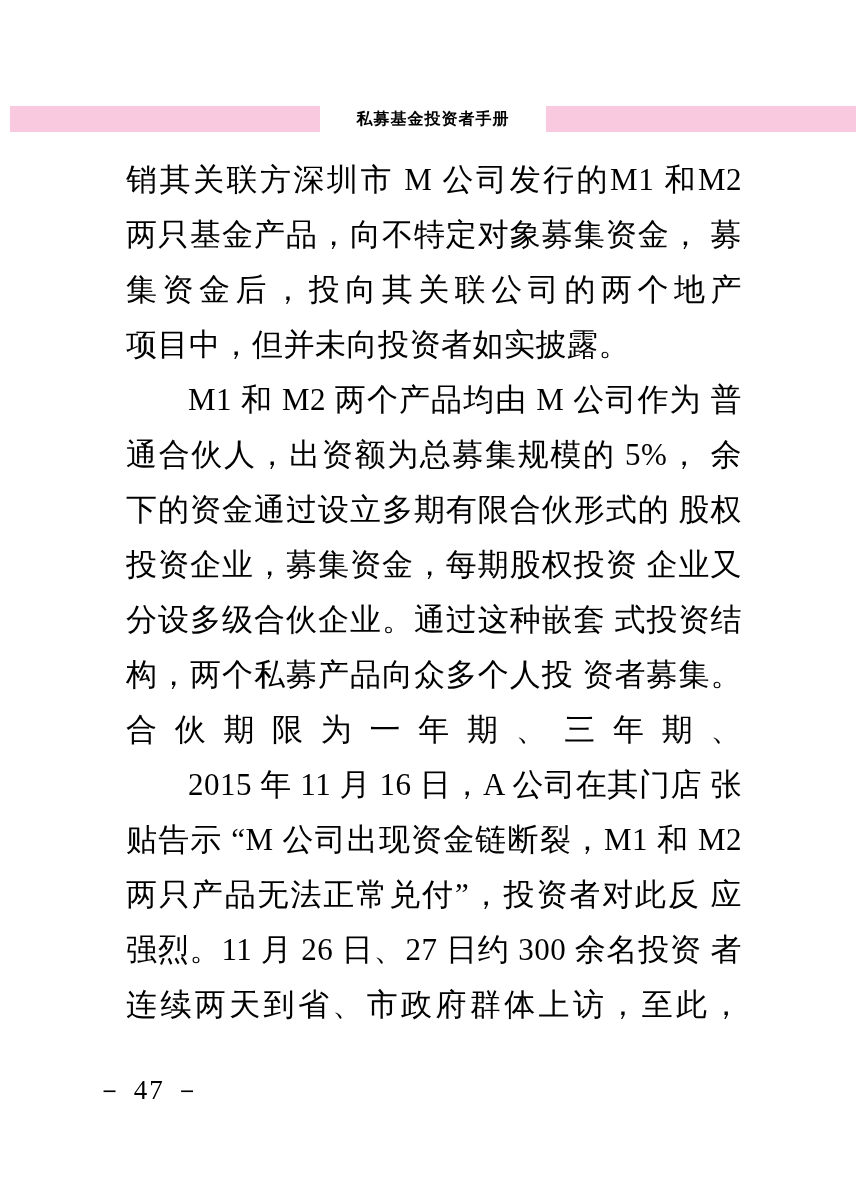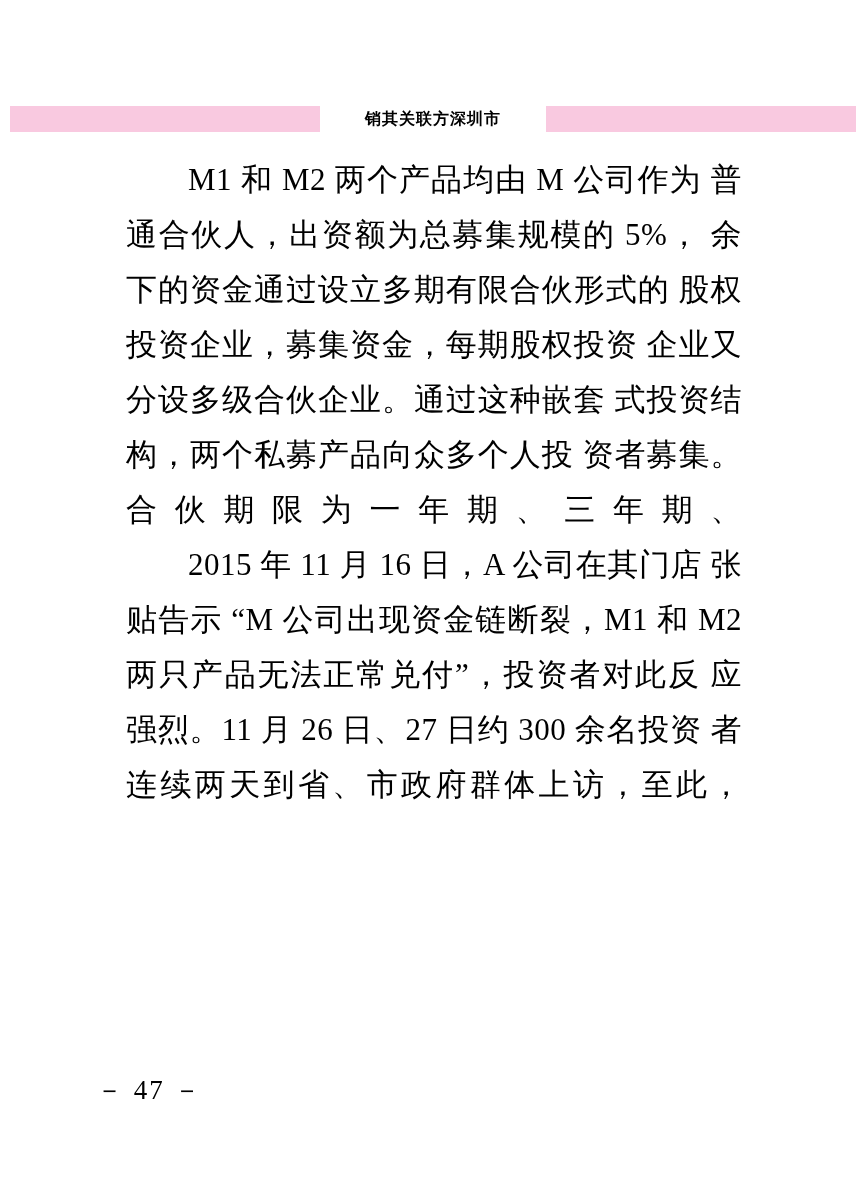--- a/index.html
+++ b/index.html
@@ -100,25 +100,31 @@
   }
 </style>
 </head>
 <body>
 
 <div class="page">
 
   <div class="header">
     <div class="header-bar left"></div>
     <div class="header-bar right"></div>
-    <div class="header-title">销其关联方深圳市</div>
+    <div class="header-title">私募基金投资者手册</div>
   </div>
 
   <div class="content">
 
+    <div class="para">
+      <span>销其关联方深圳市 M 公司发行的M1 和M2</span>
+      <span>两只基金产品，向不特定对象募集资金，</span>
+      <span>募集资金后，投向其关联公司的两个地产</span>
+      <span class="tail">项目中，但并未向投资者如实披露。</span>
+    </div>
 
     <div class="para indent">
       <span>M1 和 M2 两个产品均由 M 公司作为</span>
       <span>普通合伙人，出资额为总募集规模的 5%，</span>
       <span>余下的资金通过设立多期有限合伙形式的</span>
       <span>股权投资企业，募集资金，每期股权投资</span>
       <span>企业又分设多级合伙企业。通过这种嵌套</span>
       <span>式投资结构，两个私募产品向众多个人投</span>
       <span>资者募集。合伙期限为一年期、三年期、</span>
     </div>

